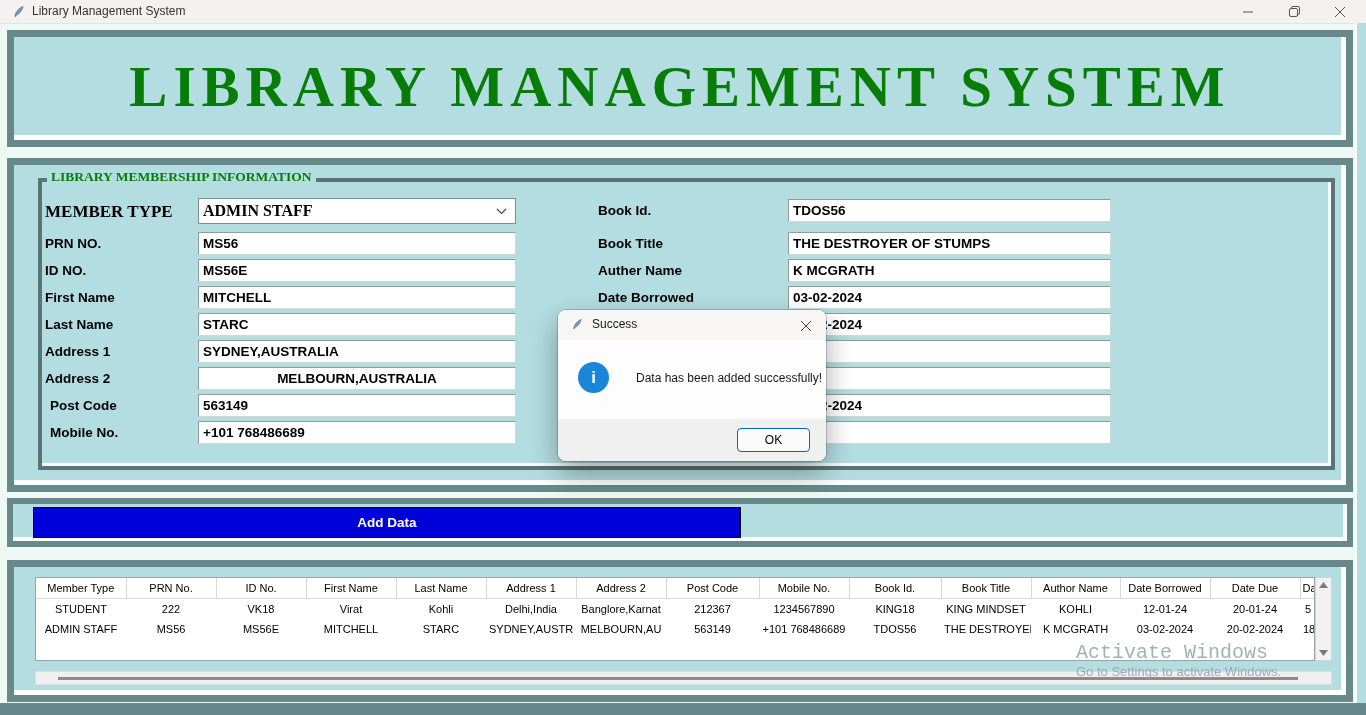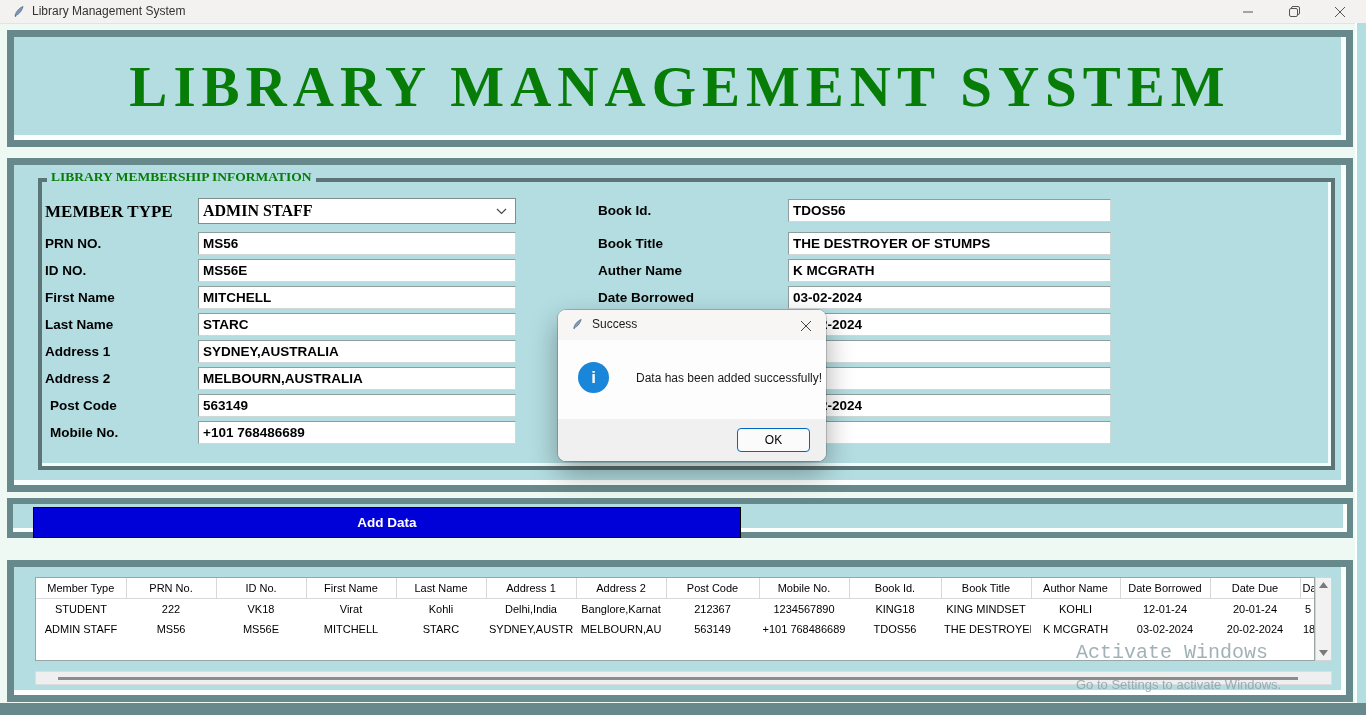--- a/index.html
+++ b/index.html
@@ -27,42 +27,42 @@
   .labelframe{position:absolute;left:24px;top:13px;width:1297px;height:292px;border:4px solid #5b7577;box-shadow:inset -3px -3px 0 #f3fdfc;box-sizing:border-box;}
   .legend{position:absolute;left:33px;top:4px;background:#b3dde1;padding:0 4px;font-family:"Liberation Serif",serif;font-weight:bold;font-size:13.5px;color:#077d07;white-space:nowrap;z-index:2;}
   .frm-label{position:absolute;font-weight:bold;font-size:13.5px;color:#000;white-space:nowrap;}
   .frm-label.serif{font-family:"Liberation Serif",serif;font-size:17px;}
   .entry{position:absolute;height:23px;width:318px;background:#fff;border:1px solid #8f9d9d;border-bottom-color:#cfd8d8;border-right-color:#cfd8d8;box-sizing:border-box;font-family:"Liberation Sans",sans-serif;font-weight:bold;font-size:13.5px;padding:0 4px;color:#000;outline:none;}
   .combobox{position:absolute;left:184px;top:33px;width:318px;height:26px;background:#fff;border:1px solid #7f8f8f;box-sizing:border-box;display:flex;align-items:center;}
   .combobox .combo-value{font-family:"Liberation Serif",serif;font-weight:bold;font-size:16px;padding-left:4px;flex:1;white-space:nowrap;}
   .combobox .chev{margin-right:8px;}
 
   
-  #button-section{top:498px;height:40px;border-width:6px;box-shadow:inset -4px -4px 0 #fbfffd;}
+  #button-section{top:498px;height:49px;border-width:6px;box-shadow:inset -4px -4px 0 #fbfffd;}
   .btn-blue{position:absolute;top:3px;height:31px;background:#0000d9;border:1px solid #000;box-sizing:border-box;color:#fff;font-weight:bold;font-size:13.5px;display:flex;align-items:center;justify-content:center;cursor:pointer;}
   #btn-add{left:20px;width:708px;}
   #btn-exit{left:732px;width:505px;}
 
   
   #table-section{top:560px;height:142px;}
   .tree-wrap{position:absolute;left:21px;top:10px;width:1280px;height:84px;background:#fff;border:1px solid #9aa5a5;box-sizing:border-box;overflow:hidden;}
   table.tree{border-collapse:collapse;table-layout:fixed;width:1280px;font-size:11px;}
   table.tree th{font-weight:normal;text-align:center;height:20px;border-right:1px solid #d8d8d8;border-bottom:1px solid #d8d8d8;padding:0 2px;white-space:nowrap;overflow:hidden;color:#000;background:#fff;}
   table.tree td{height:20px;text-align:center;padding:0 3px;white-space:nowrap;overflow:hidden;color:#000;}
   .vscroll{position:absolute;left:1301px;top:10px;width:17px;height:84px;background:#f2f2f2;border:1px solid #d5d5d5;box-sizing:border-box;}
   .vscroll .arr{position:absolute;left:3px;width:9px;height:6px;}
   .vscroll .arr.up{top:4px;}
   .vscroll .arr.down{bottom:4px;}
   .hscroll{position:absolute;left:21px;top:104px;width:1297px;height:14px;background:#efefef;border:1px solid #dcdcdc;box-sizing:border-box;}
   .hscroll .thumb{position:absolute;left:22px;top:5px;width:1240px;height:3px;background:#8c8c8c;}
 
   
   .watermark{position:absolute;left:1076px;top:641px;color:rgba(138,158,165,0.8);pointer-events:none;z-index:5;}
   .watermark .l1{font-size:20px;font-family:Liberation Mono, monospace;}
-  .watermark .l2{font-size:13px;margin-top:13px;white-space:nowrap;}
+  .watermark .l2{font-size:13px;margin-top:0;white-space:nowrap;}
 
   
   .bottom-bar{position:absolute;left:0;top:703px;width:1366px;height:12px;background:#68898b;}
   .right-strip{position:absolute;left:1355px;top:23px;width:11px;height:680px;background:#b3dde1;border-left:2px solid #fbfffd;}
 
   
   .dialog{position:absolute;left:558px;top:310px;width:268px;height:151px;background:#fdfdfd;border-radius:8px;box-shadow:0 12px 28px rgba(0,0,0,0.35),0 0 0 1px rgba(0,0,0,0.18);z-index:10;overflow:hidden;}
   .dialog .dlg-title{position:relative;height:30px;background:#f7f6f5;}
   .dialog .dlg-title .dlg-icon{position:absolute;left:13px;top:8px;}
   .dialog .dlg-title .dlg-title-text{position:absolute;left:34px;top:7px;font-size:12px;color:#1a1a1a;}
@@ -133,21 +133,21 @@
     <div class="frm-label" style="left:31px;top:125px;">First Name</div>
     <input class="entry" style="left: 184px; top: 121px;" readonly="" value="MITCHELL">
 
     <div class="frm-label" style="left:31px;top:152px;">Last Name</div>
     <input class="entry" style="left: 184px; top: 148px;" readonly="" value="STARC">
 
     <div class="frm-label" style="left:31px;top:179px;">Address 1</div>
     <input class="entry" style="left: 184px; top: 175px;" readonly="" value="SYDNEY,AUSTRALIA">
 
     <div class="frm-label" style="left:31px;top:206px;">Address 2</div>
-    <input class="entry" style="left: 184px; top: 202px;" readonly="" value="MELBOURN,AUSTRALIA">
+    <input class="entry" style="left: 184px; top: 202px; text-align: center;" readonly="" value="MELBOURN,AUSTRALIA">
 
     <div class="frm-label" style="left:36px;top:233px;">Post Code</div>
     <input class="entry" style="left: 184px; top: 229px;" readonly="" value="563149">
 
     <div class="frm-label" style="left:36px;top:260px;">Mobile No.</div>
     <input class="entry" style="left: 184px; top: 256px;" readonly="" value="+101 768486689">
 
     <div class="frm-label" style="left:584px;top:38px;">Book Id.</div>
     <input class="entry" style="left: 774px; top: 34px; width: 323px;" readonly="" value="TDOS56">
 

